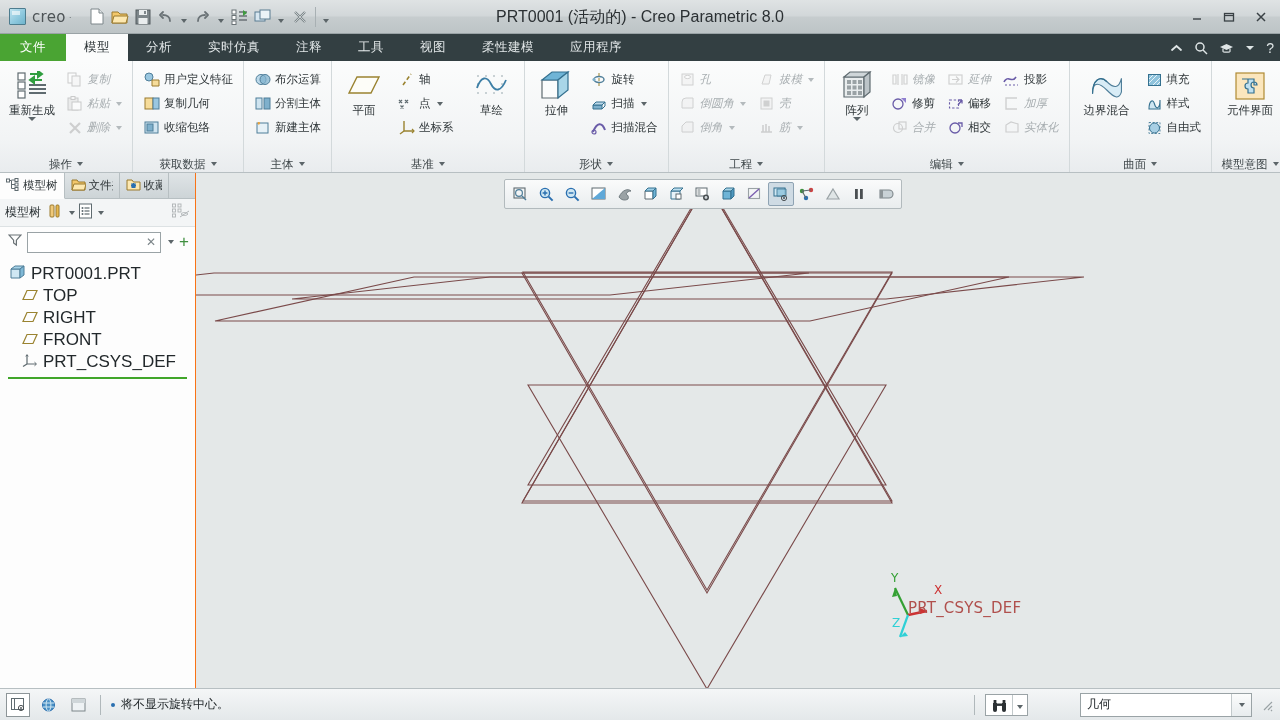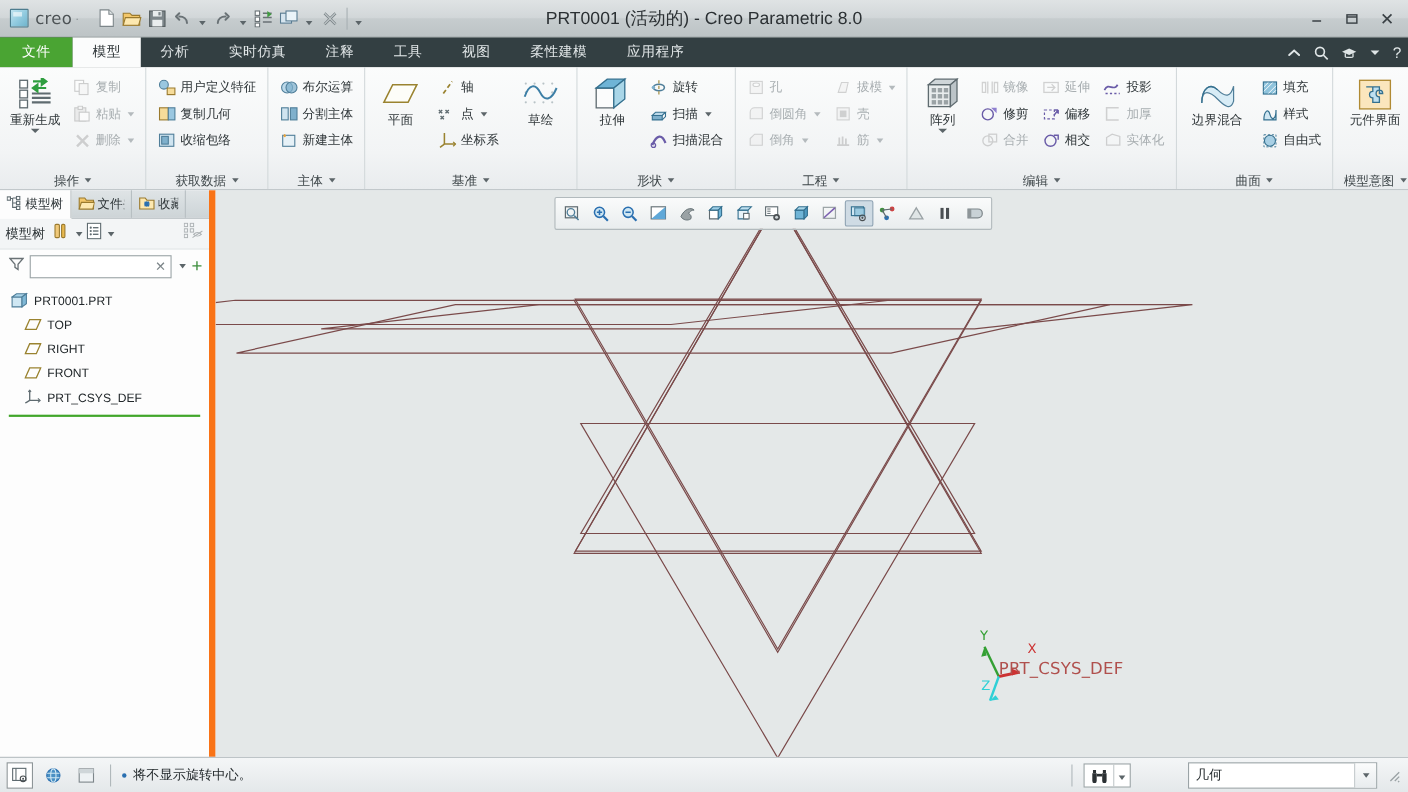--- a/index.html
+++ b/index.html
@@ -116,34 +116,34 @@
   }
   .big-btn .lbl { font-size: 11.5px; color: #2f3639; text-align:center; line-height:12px; }
   .big-ico { width: 34px; height: 34px; display:flex; align-items:center; justify-content:center; }
   .col { display: flex; flex-direction: column; gap: 1px; padding-top: 2px; }
   .sm-btn {
     display: flex; align-items: center; gap: 4px;
     height: 23px; padding: 0 4px; font-size: 11.5px; color: #2f3639;
     white-space: nowrap; border: 1px solid transparent; border-radius: 2px;
   }
   .sm-btn .sico { width: 17px; height: 17px; flex:0 0 17px; display:flex; align-items:center; justify-content:center; }
-  .sm-btn.dis { color: #a8aeb1; }
+  .sm-btn.dis { color: #a8aeb1; font-style: italic; }
   .sm-btn.dis .sico { opacity: .45; filter: grayscale(1); }
   .dd { width:0;height:0;border-left:3.5px solid transparent;border-right:3.5px solid transparent;border-top:4px solid #5c6569; margin-left:2px; }
   .dd.dis { border-top-color:#b4babd; }
   .dd-c { width:0;height:0;border-left:4px solid transparent;border-right:4px solid transparent;border-top:4.5px solid #5c6569; }
 
   
   .main { flex: 1; display: flex; min-height: 0; }
 
   
   .sidebar {
     width: 196px; flex: 0 0 196px;
     background: #fdfdfd;
-    border-right: 6px solid #f97316;
+    border-right: 1px solid #f97316;
     display: flex; flex-direction: column;
   }
   .sb-tabs {
     height: 26px; flex: 0 0 26px; display: flex; align-items: stretch;
     background: linear-gradient(to bottom,#dfe4e6,#cdd4d7);
     border-bottom: 1px solid #b7bfc2;
   }
   .sb-tab {
     display: flex; align-items: center; gap: 3px;
     padding: 0 6px; font-size: 11.5px; color: #2f3639;
@@ -162,21 +162,21 @@
   }
   .filt-input {
     flex: 1; height: 21px; background: #fff;
     border: 1px solid #9aa3a6; display: flex; align-items: center;
     padding: 0 4px; font-size: 11.5px; color:#333;
   }
   .filt-x { margin-left:auto; color:#7d868a; font-size:12px; }
   .tree { flex: 1; padding: 6px 0 0 0; position: relative; }
   .tnode {
     height: 22px; display: flex; align-items: center; gap: 5px;
-    padding-left: 10px; font-size: 11px; color: #22282b;
+    padding-left: 10px; font-size: 17px; color: #22282b;
   }
   .tnode.lv1 { padding-left: 22px; }
   .tri { width:0;height:0;border-top:4.5px solid transparent;border-bottom:4.5px solid transparent;border-left:6px solid #5c6569; margin-left:-11px; margin-right:-1px; }
   .tree-rule { height: 2px; background: #41a62a; margin: 4px 8px 0 8px; }
 
   
   .viewport { flex: 1; background: #e4e8e8; position: relative; overflow: hidden; }
   .gtoolbar {
     position: absolute; left: 308px; top: 6px;
     height: 30px; display: flex; align-items: center; gap: 0px;

